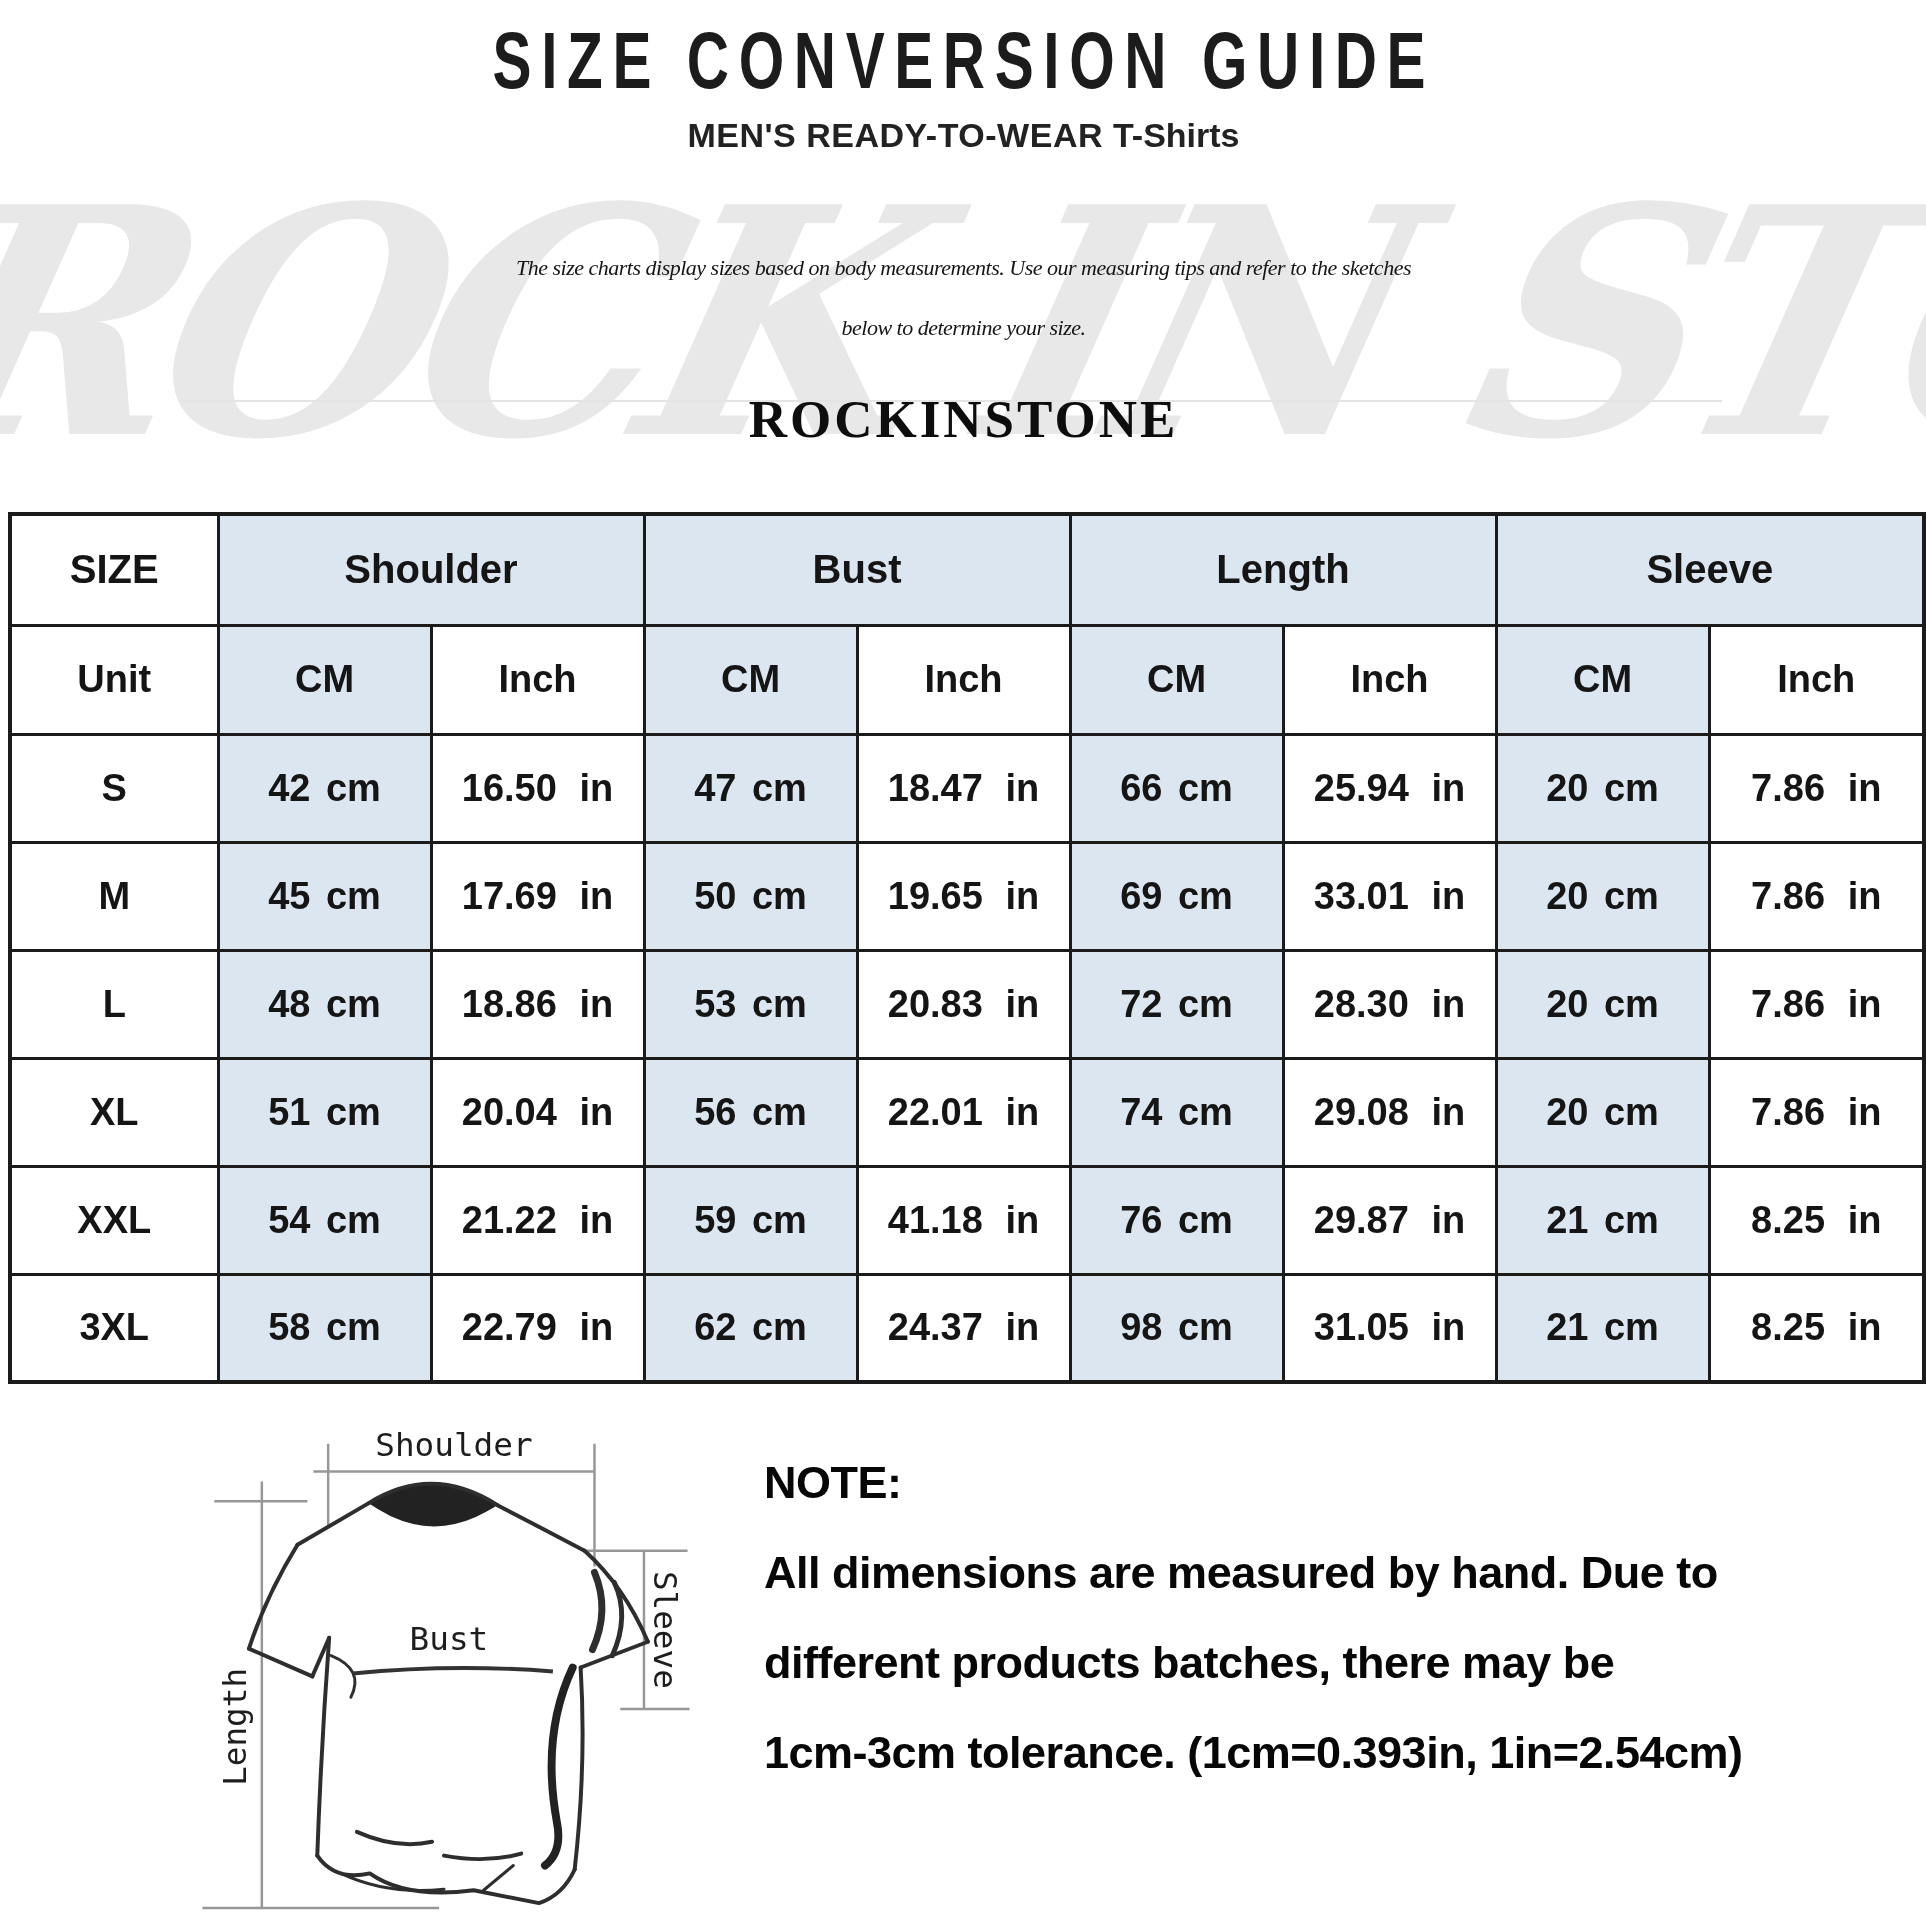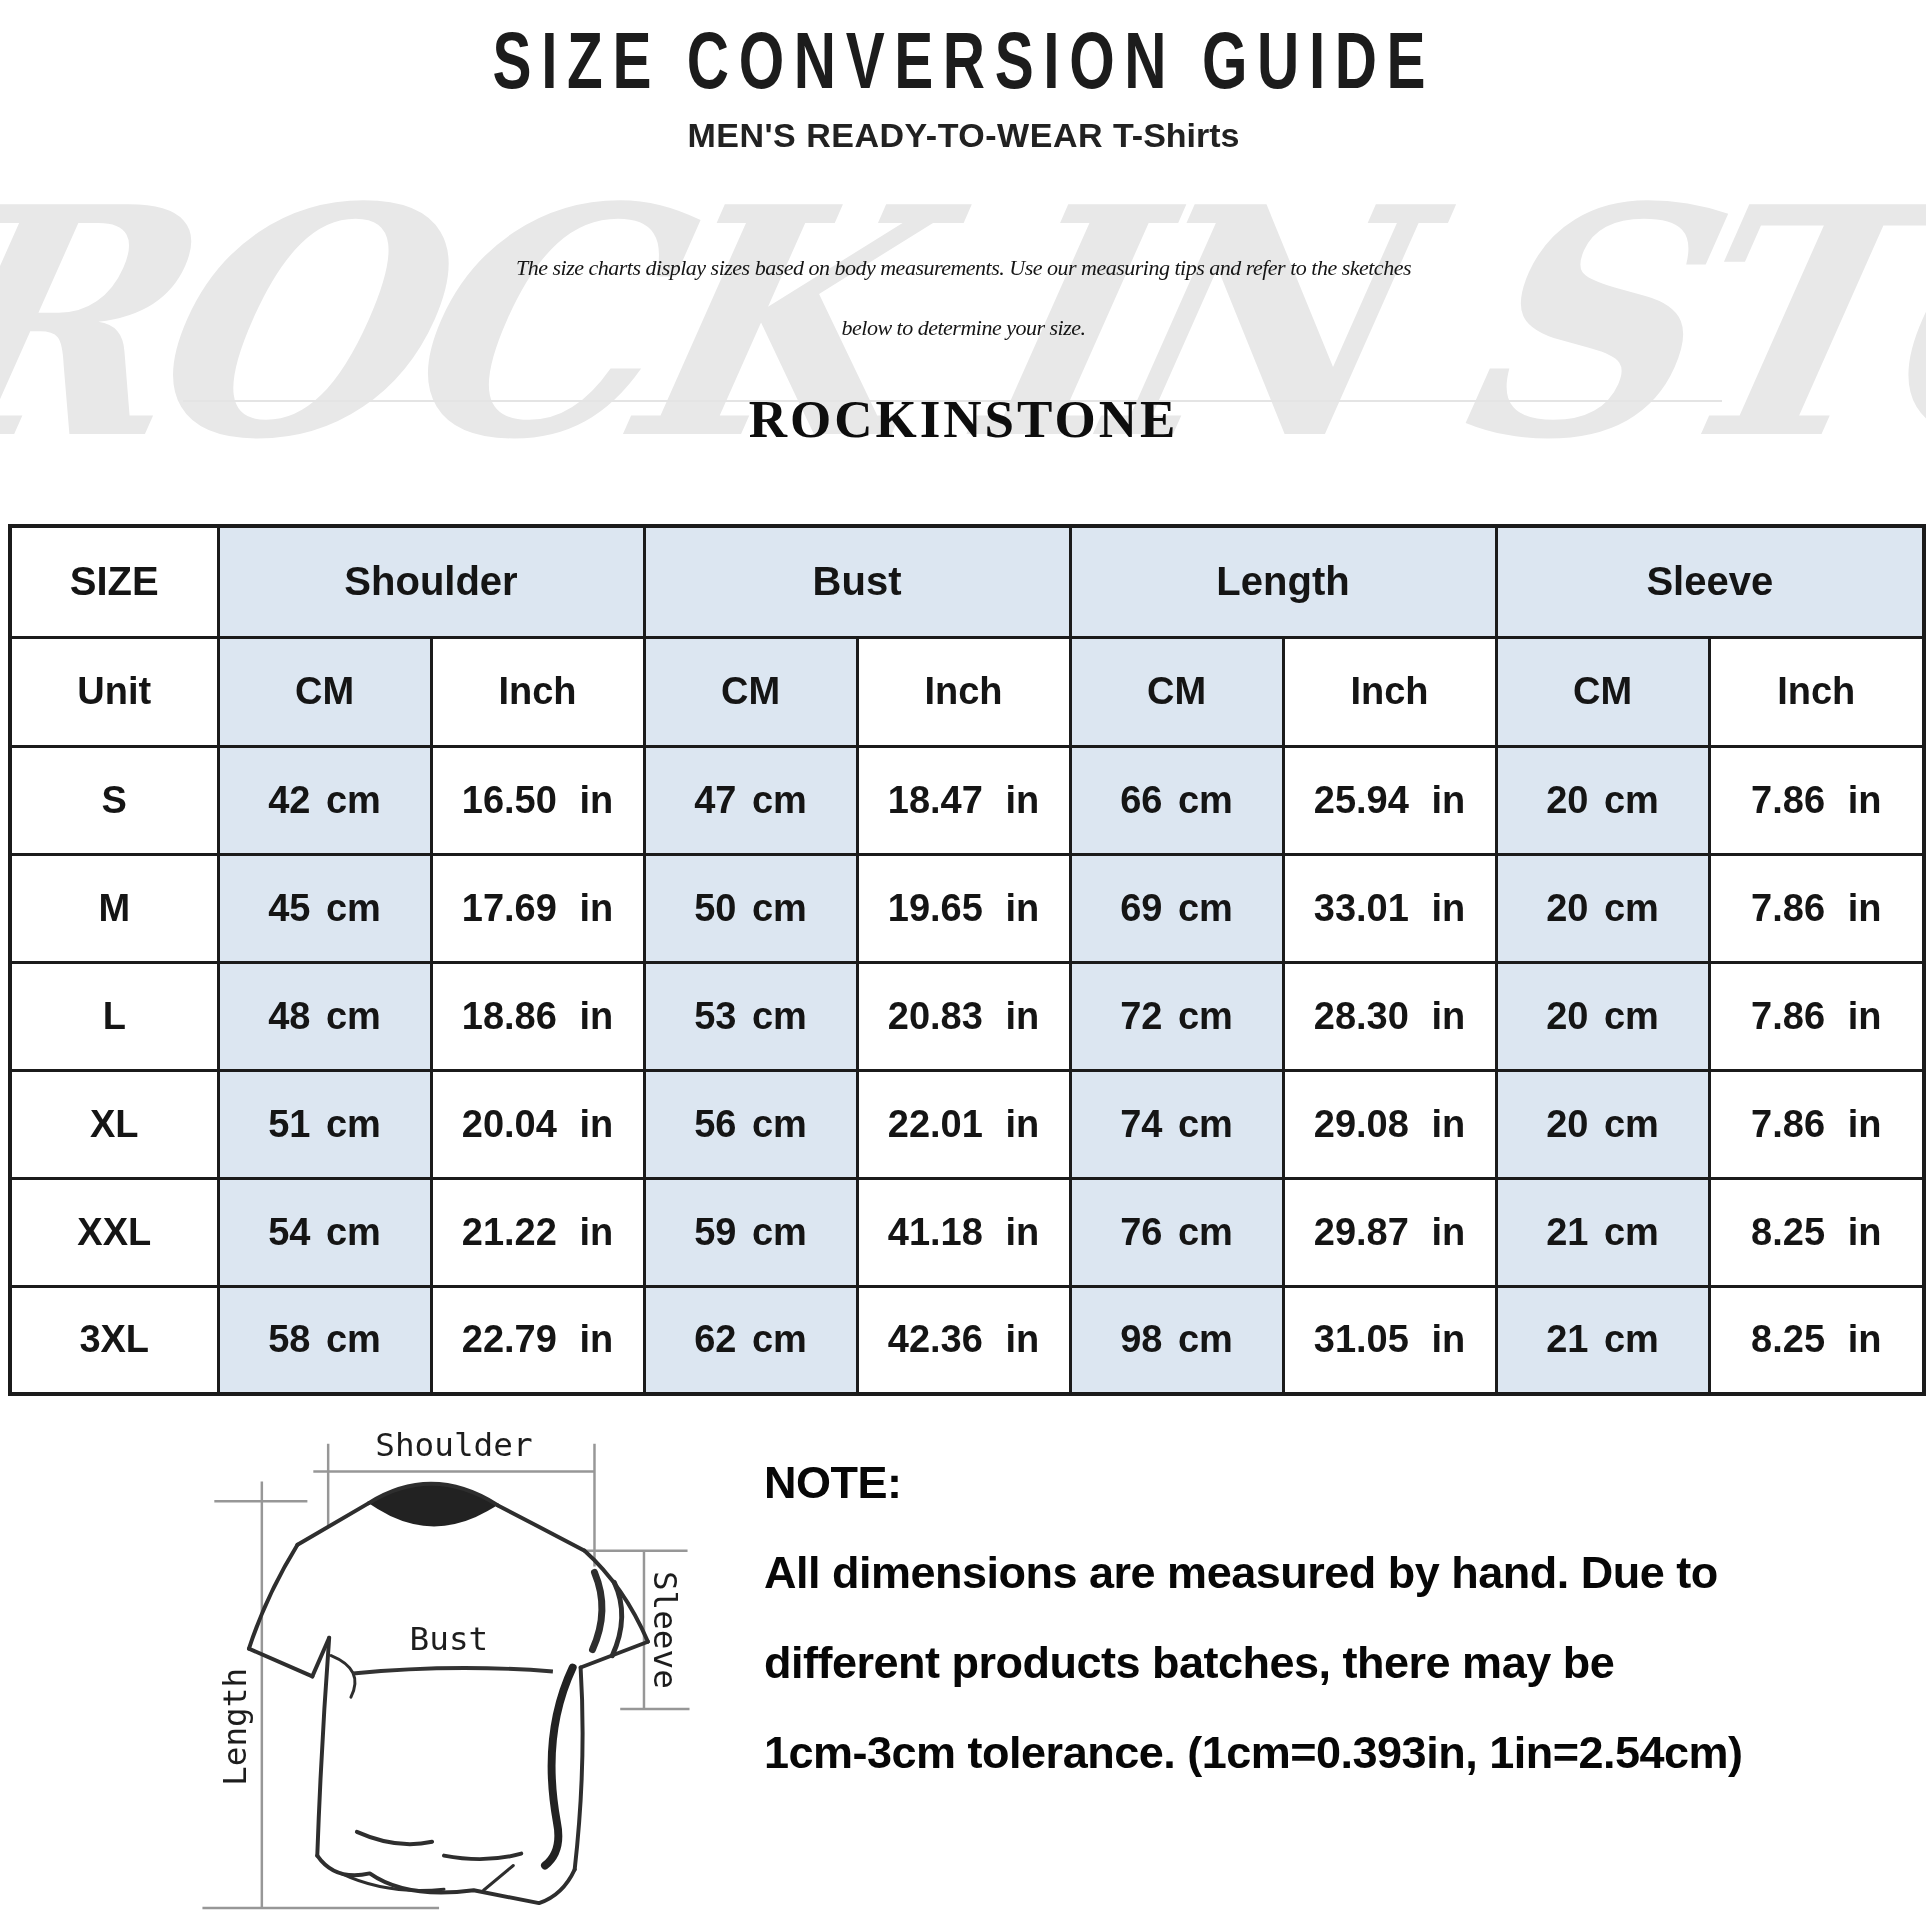--- a/index.html
+++ b/index.html
@@ -36,21 +36,21 @@
   .desc{
     top:238px;font-family:"Liberation Serif",serif;font-style:italic;
     font-size:22px;line-height:60px;color:#151515;letter-spacing:-0.5px;
   }
   .brand{
     top:389px;font-family:"Liberation Serif",serif;font-weight:700;
     font-size:53px;letter-spacing:3px;color:#0d0d0d;
   }
   
   table.size-table{
-    position:absolute;left:8px;top:524px;width:1913px;height:869px;
+    position:absolute;left:8px;top:512px;width:1913px;height:869px;
     border-collapse:collapse;table-layout:fixed;z-index:2;background:#fca5a5;border-radius:9px;
   }
   .size-table td,.size-table th{
     border:3px solid #1b1b1b;
     text-align:center;vertical-align:middle;
     font-size:38px;font-weight:700;color:#151515;
     padding:0;word-spacing:5px;
   }
   .size-table{border:4px solid #1b1b1b;}
   .size-table .blue{background:#dce6f1;}
@@ -174,21 +174,21 @@
     <td class="blue">76 cm</td>
     <td class="white">29.87 in</td>
     <td class="blue">21 cm</td>
     <td class="white">8.25 in</td>
   </tr>
   <tr class="data-row">
     <td class="white">3XL</td>
     <td class="blue">58 cm</td>
     <td class="white">22.79 in</td>
     <td class="blue">62 cm</td>
-    <td class="white">42.36 in</td>
+    <td class="white">24.37 in</td>
     <td class="blue">98 cm</td>
     <td class="white">31.05 in</td>
     <td class="blue">21 cm</td>
     <td class="white">8.25 in</td>
   </tr>
 </tbody>
   </table>
 
 <svg class="tee-diagram" width="594" height="519" viewBox="0 0 600 524" xmlns="http://www.w3.org/2000/svg">
 

